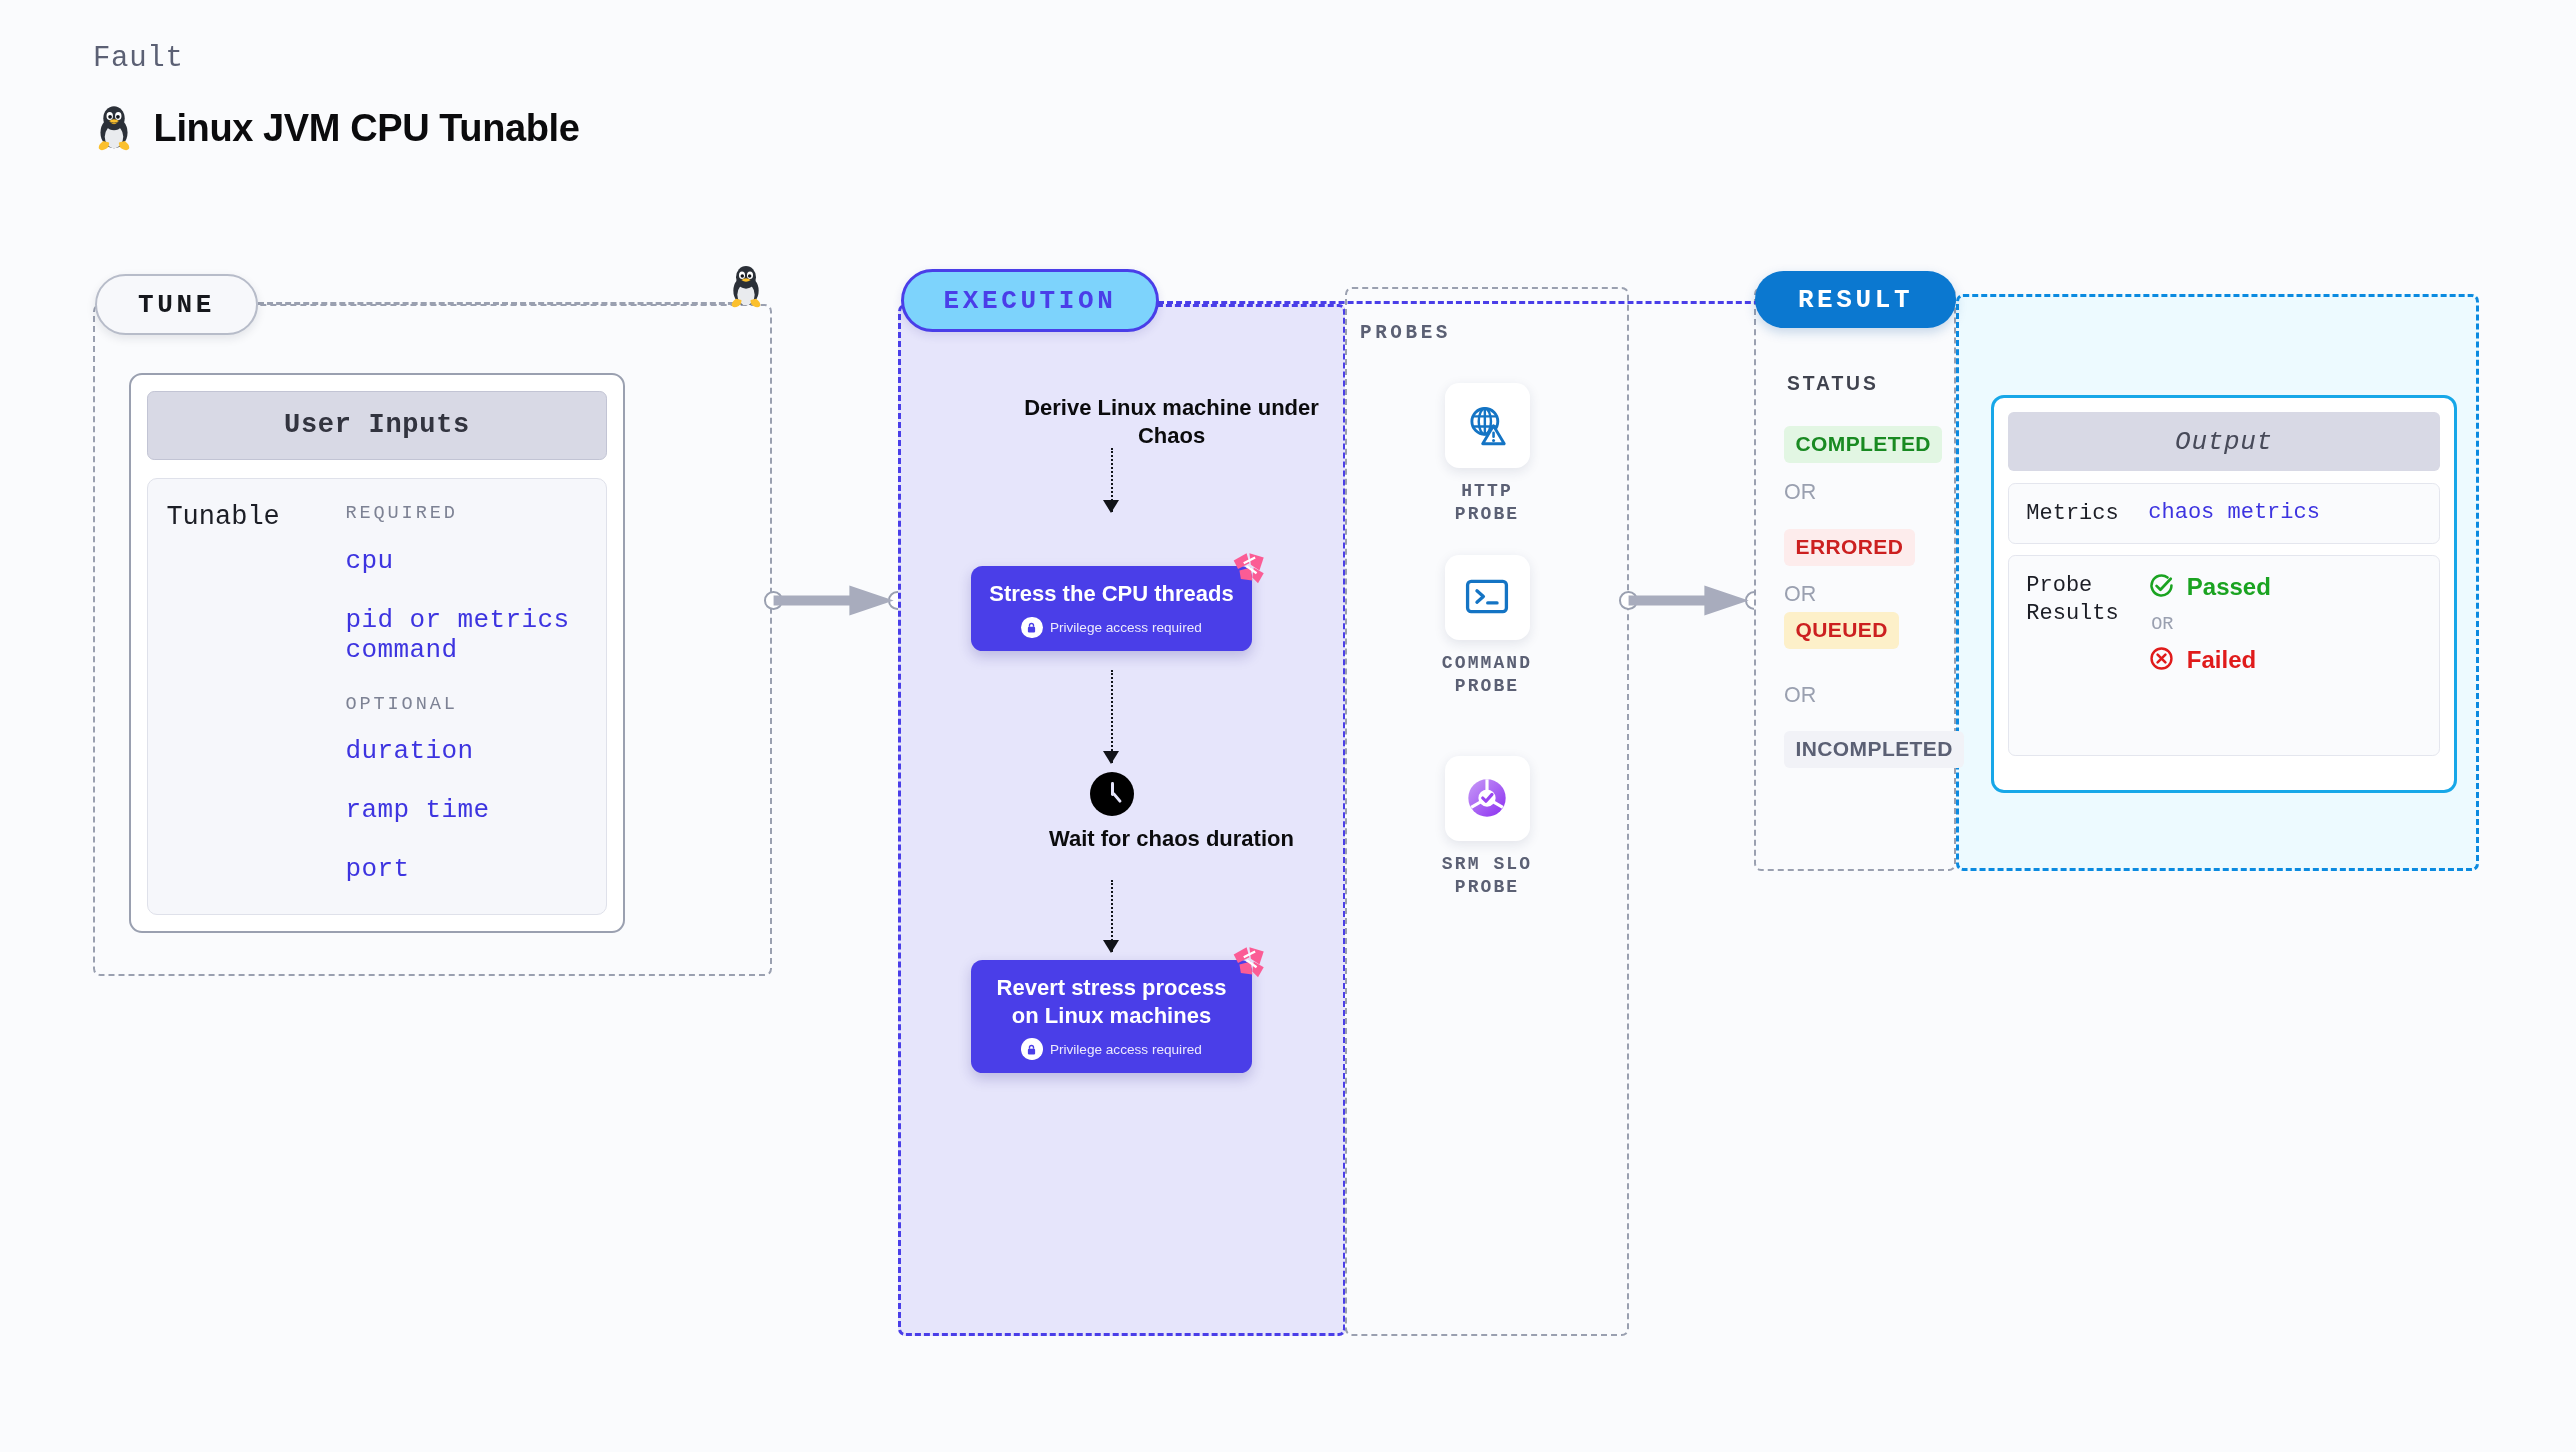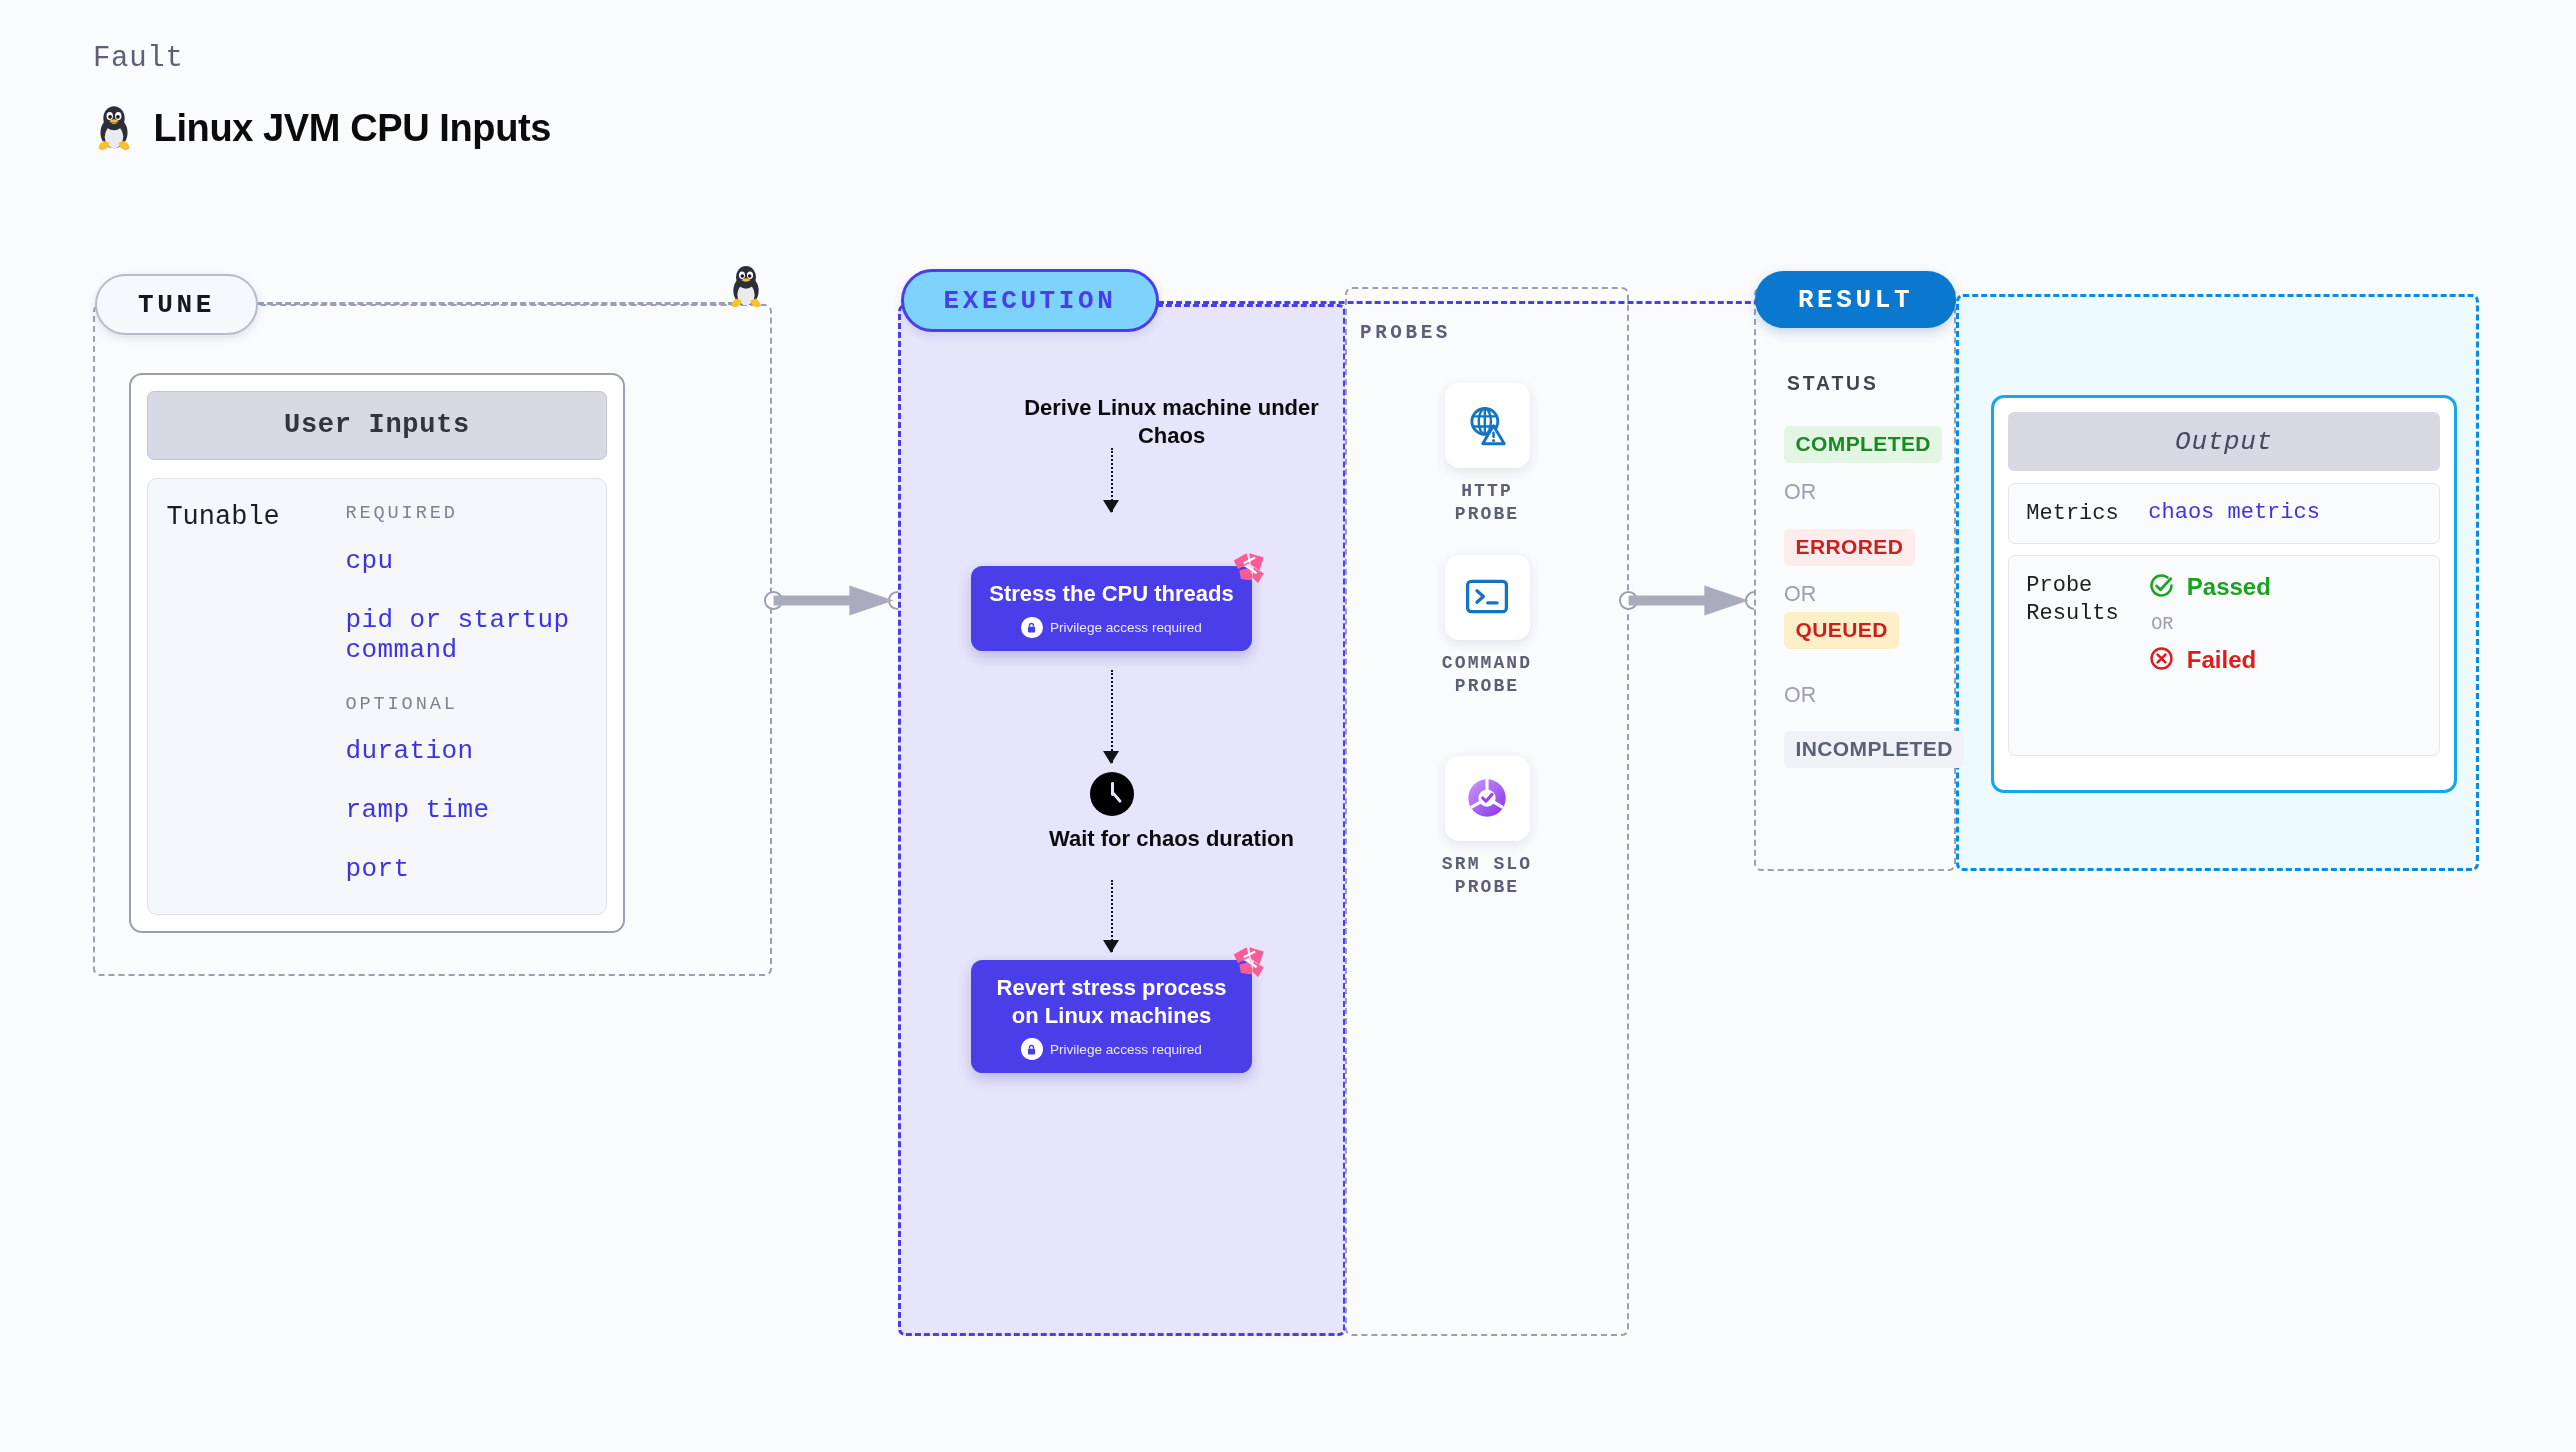--- a/index.html
+++ b/index.html
@@ -249,21 +249,21 @@
         <ellipse cx="23" cy="17" rx="4.5" ry="5.6" fill="#fff"></ellipse>
         <ellipse cx="35" cy="17" rx="4.5" ry="5.6" fill="#fff"></ellipse>
         <circle cx="23.5" cy="18" r="2.6" fill="#11141a"></circle>
         <circle cx="34.5" cy="18" r="2.6" fill="#11141a"></circle>
         <path d="M23 25 q6 7 12 0 q-6 4 -12 0Z" fill="#f5b820"></path>
         <path d="M22 24 q7 -5 14 0 q-7 5 -14 0Z" fill="#fbc02d"></path>
         <path d="M14 52 q-8 6 -6 11 q3 4 10 0 q5 -3 4 -9Z" fill="#fbc02d"></path>
         <path d="M44 52 q8 6 6 11 q-3 4 -10 0 q-5 -3 -4 -9Z" fill="#fbc02d"></path>
       </svg>
     </span>
-    <span id="title-text">Linux JVM CPU Inputs</span>
+    <span id="title-text">Linux JVM CPU Tunable</span>
   </div>
 </div>
 
 <div class="region" id="tune-region"></div>
 <div id="tune-dash"></div>
 <div class="region-label" id="tune-label">TUNE</div>
 <div id="tune-penguin">
   <svg width="40" height="44" viewBox="0 0 58 66">
     <ellipse cx="29" cy="40" rx="19" ry="22" fill="#2b3038"></ellipse>
     <ellipse cx="29" cy="46" rx="13" ry="16" fill="#e9ebee"></ellipse>
@@ -278,21 +278,21 @@
   </svg>
 </div>
 
 <div id="user-inputs-card">
   <div id="user-inputs-header">User Inputs</div>
   <div id="tunable-box">
     <div id="tunable-title">Tunable</div>
     <div id="tunable-list">
       <div class="tun-group-label">REQUIRED</div>
       <div class="tun-item">cpu</div>
-      <div class="tun-item">pid or startup command</div>
+      <div class="tun-item">pid or metrics command</div>
       <div class="tun-group-label">OPTIONAL</div>
       <div class="tun-item">duration</div>
       <div class="tun-item">ramp time</div>
       <div class="tun-item last">port</div>
     </div>
   </div>
 </div>
 
 <div class="conn" style="left:765px; top:584px;">
   <svg width="143" height="33" viewBox="0 0 200 46">

